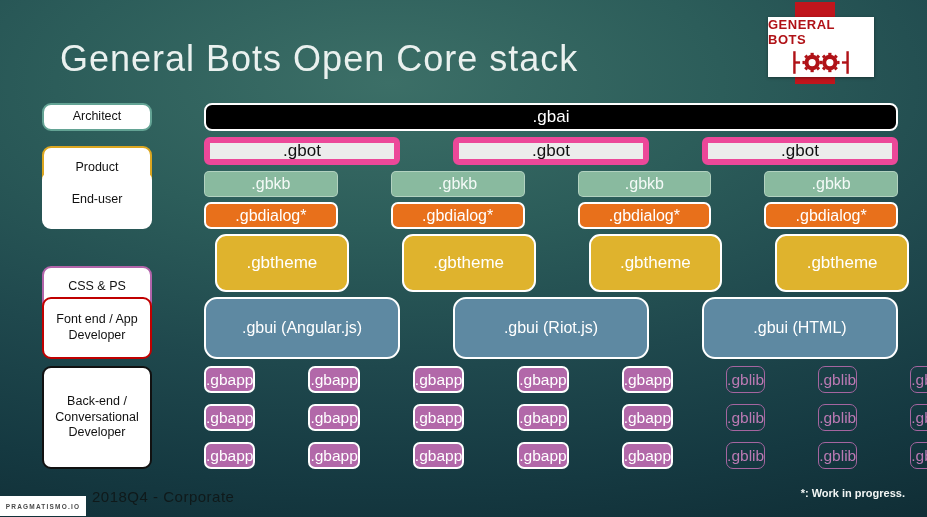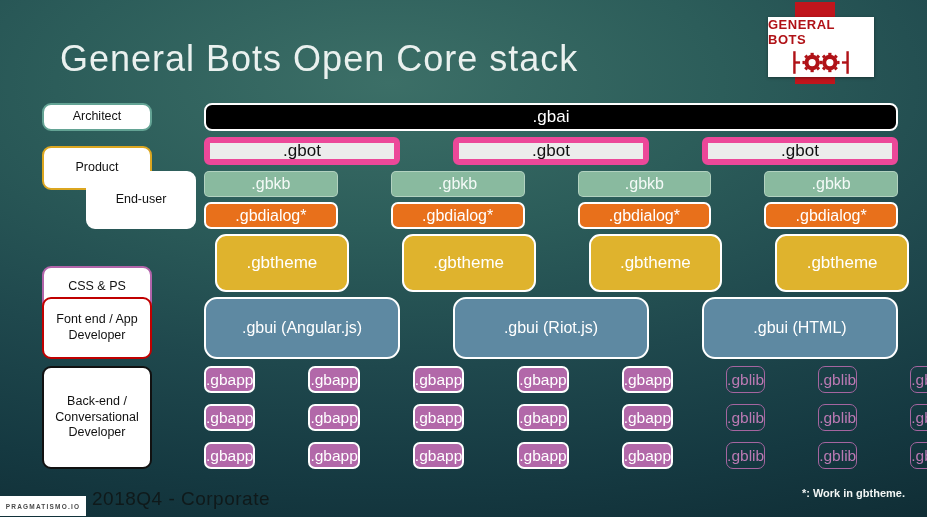--- a/index.html
+++ b/index.html
@@ -40,21 +40,21 @@
   .gbtheme{background:#dfb32d;border:2px solid #fff;color:#fff;font-size:17px;border-radius:11px;}
   .gbui{background:#5e89a2;border:2px solid #fff;color:#fff;font-size:16px;border-radius:13px;}
   .gbapp{background:#b268a9;border:2px solid #fff;color:#fff;font-size:15.5px;border-radius:7px;}
   .gblib{background:transparent;border:1.5px solid #a565a0;color:#bb7ab4;font-size:15.5px;border-radius:7px;}
   
   .prag{
     position:absolute;left:0;top:496px;width:86px;height:20px;background:#fff;
     display:flex;align-items:center;justify-content:center;
     font-size:6.5px;letter-spacing:1.2px;color:#4a4a4a;font-weight:bold;
   }
-  .caption{position:absolute;left:92px;top:488px;font-size:19px;color:rgba(15,22,22,.88);letter-spacing:.5px;}
+  .caption{position:absolute;left:92px;top:488px;font-size:15px;color:rgba(15,22,22,.88);letter-spacing:.5px;}
   .note{position:absolute;right:22px;top:487px;font-size:11px;color:#f2f6f5;font-weight:bold;}
 </style>
 </head>
 <body>
 
 <h1 class="title">General Bots Open Core stack</h1>
 
 <div class="logo-ribbon"></div>
 <div class="logo-card">
   <div class="logo-word">GENERAL BOTS</div>
@@ -89,21 +89,21 @@
           <line x1="-6.4" y1="6.4" x2="-8.5" y2="8.5"></line>
             <line x1="6.4" y1="6.4" x2="8.5" y2="8.5"></line>
         </g>
       </g>
     </g>
   </svg>
 </div>
 
 <div class="role" style="top: 103px; height: 28px; border-color: rgb(99, 163, 148);">Architect</div>
 <div class="role" style="top: 146px; height: 44px; border-color: rgb(219, 166, 32);">Product</div>
-<div class="role" style="top: 171px; height: 58px; border-color: rgb(255, 255, 255); margin-left: 44px;">End-user</div>
+<div class="role" style="top: 171px; height: 58px; border-color: rgb(255, 255, 255);">End-user</div>
 <div class="role" style="top: 234px; height: 58px; border-color: rgb(178, 100, 170); margin-top: 32px;">CSS &amp; PS Designers</div>
 <div class="role" style="top: 297px; height: 62px; border-color: rgb(192, 0, 0);">Font end / App Developer</div>
 <div class="role" style="top: 366px; height: 103px; border-color: rgb(17, 17, 17);">Back-end / Conversational Developer</div>
 
 <div class="row" style="top:103px;height:28px;">
   <div class="bar gbai">.gbai</div>
 </div>
 
 <div class="row" style="top:137px;height:28px;">
   <div class="bar gbot">.gbot</div>
@@ -164,13 +164,13 @@
   <div class="bar gbapp">.gbapp</div>
   <div class="bar gbapp">.gbapp</div>
   <div class="bar gbapp">.gbapp</div>
   <div class="bar gblib">.gblib</div>
   <div class="bar gblib">.gblib</div>
   <div class="bar gblib">.gblib</div>
 </div>
 
 <div class="prag">PRAGMATISMO.IO</div>
 <div class="caption">2018Q4 - Corporate</div>
-<div class="note">*: Work in gbtheme.</div>
+<div class="note">*: Work in progress.</div>
 
 </body></html>

